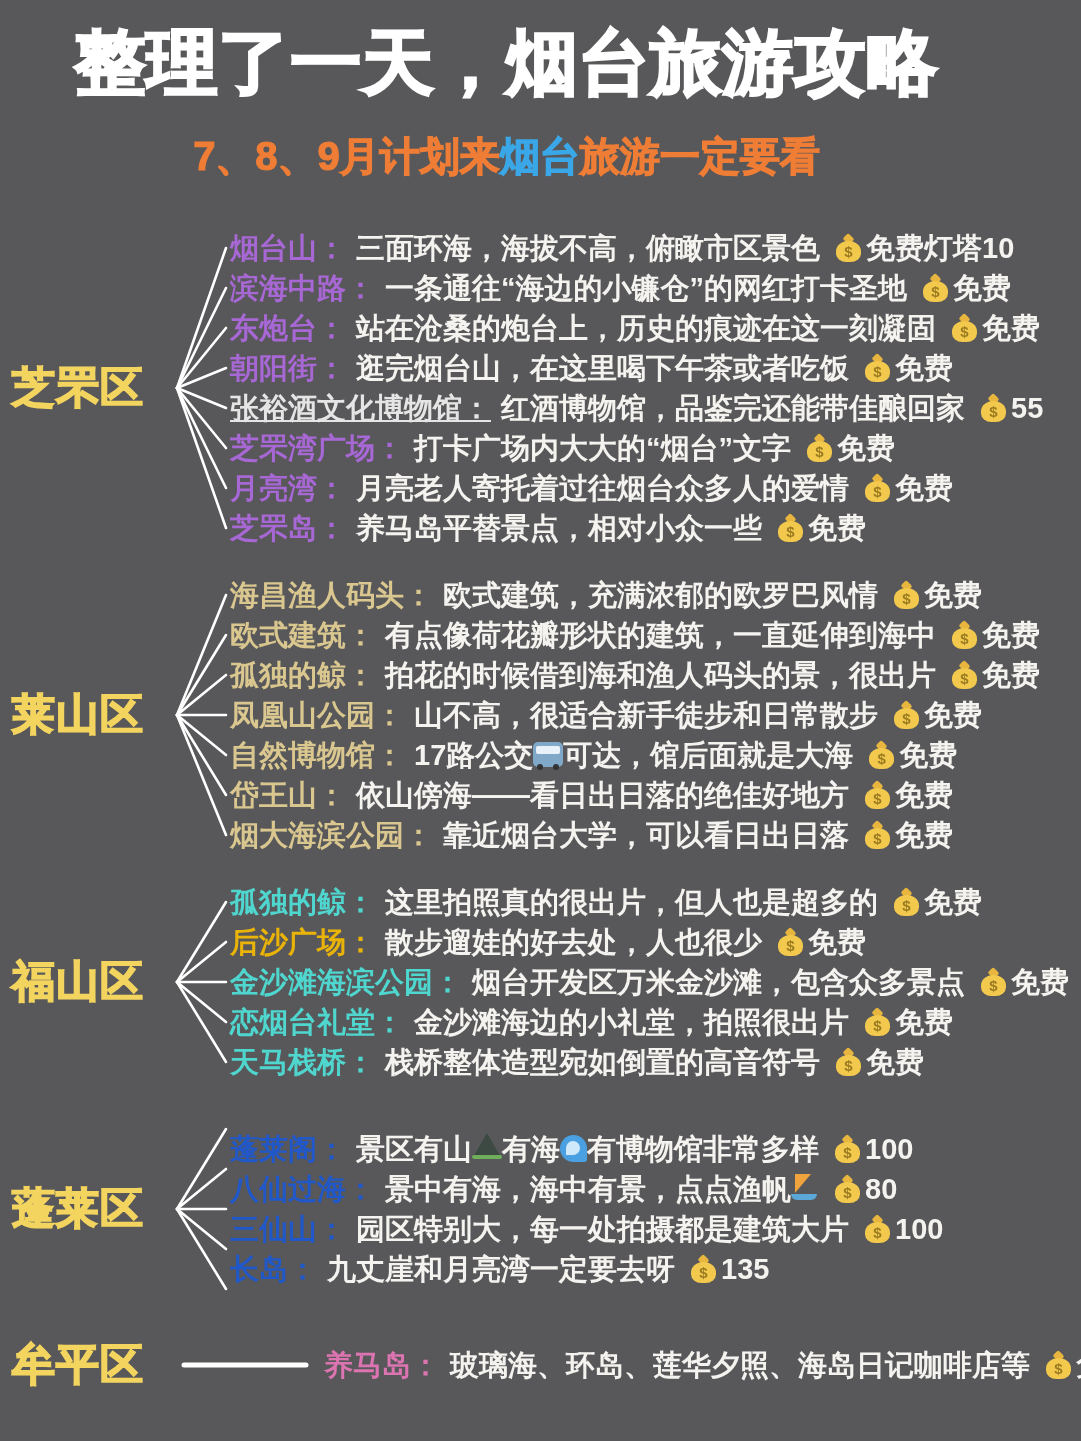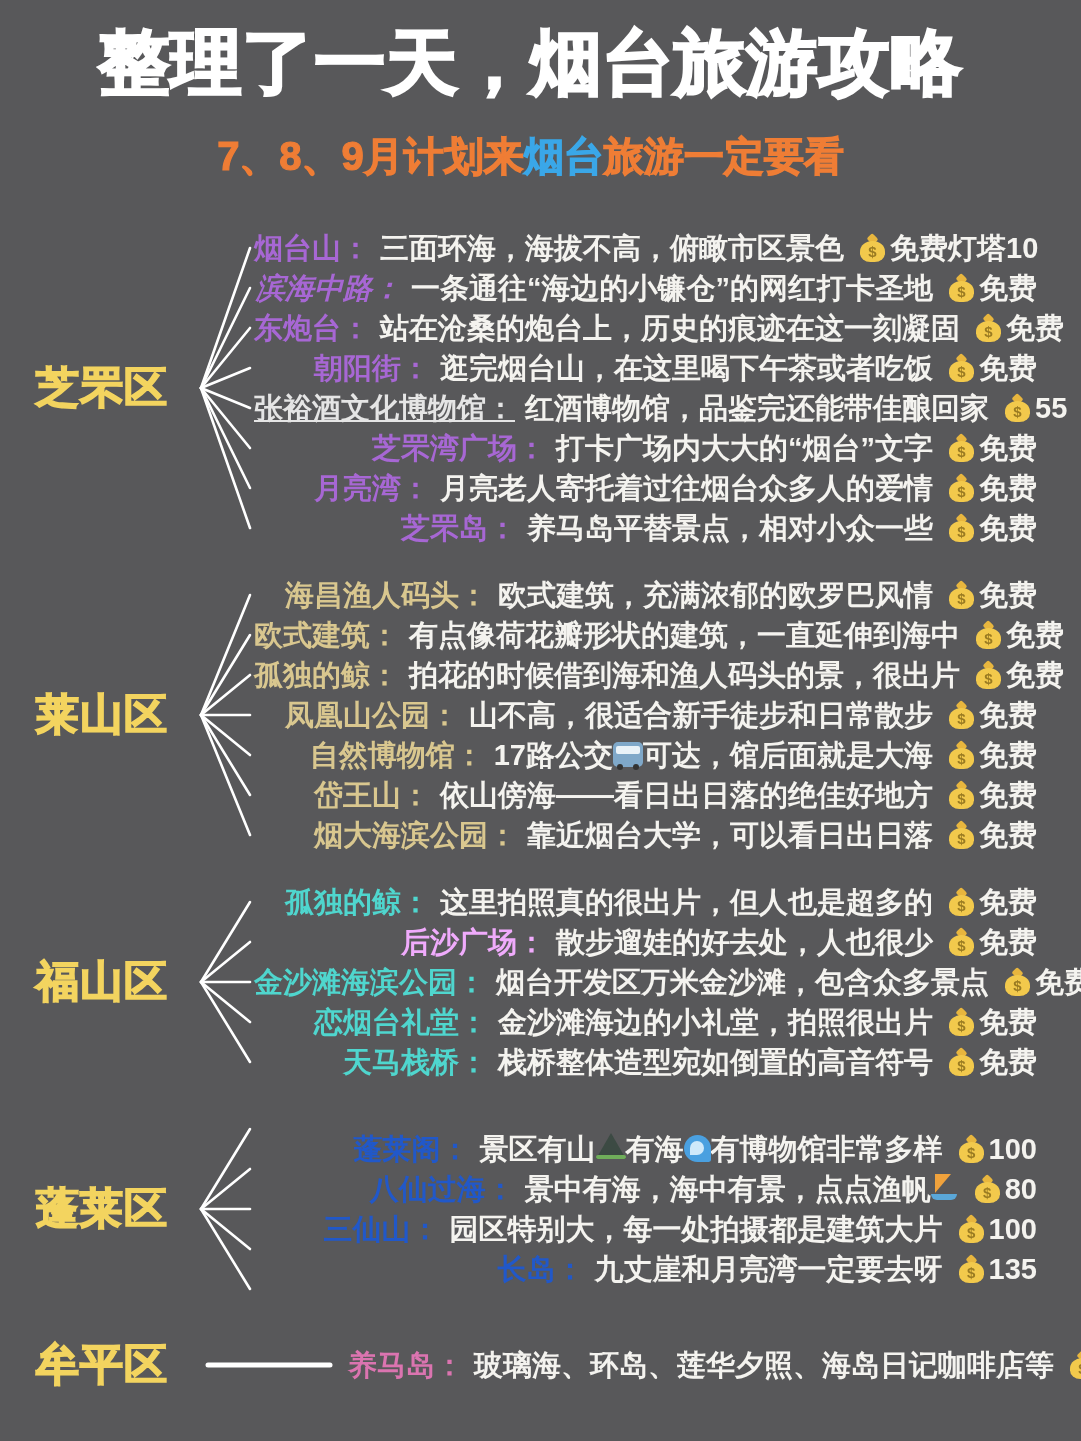--- a/index.html
+++ b/index.html
@@ -3,21 +3,21 @@
 <meta charset="utf-8">
 <style>
   html,body{margin:0;padding:0;}
   body{
     width:1081px;height:1441px;
     background:#58585a;
     font-family:"Liberation Sans","DejaVu Sans",sans-serif;
     overflow:hidden;
     -webkit-font-smoothing:antialiased;
   }
-  .page{width:1013px;height:1441px;position:relative;margin-left:24px;}
+  .page{width:1013px;height:1441px;position:relative;}
 
   
   .main-title{
     padding-top:16px;
     text-align:center;
     color:#ffffff;
     font-size:71px;
     font-weight:900;
     letter-spacing:1px;
     -webkit-text-stroke:2.6px #ffffff;
@@ -42,21 +42,21 @@
     flex-shrink:0;
     color:#f3d45f;
     font-size:43px;
     font-weight:800;
     -webkit-text-stroke:1.6px #f3d45f;
     letter-spacing:1px;
     white-space:nowrap;
   }
   .fan{width:56px;flex-shrink:0;display:block;}
   .section.single .fan{width:150px;}
-  .items{flex:1;min-width:0;text-align:right;}
+  .items{flex:1;min-width:0;}
   .item{
     height:40px;
     line-height:40px;
     font-size:29px;
     white-space:nowrap;
   }
   .item .name{font-weight:800;margin-right:10px;}
   .item .desc{color:#f4f3ef;font-weight:700;}
   .item .price{color:#f4f3ef;font-weight:700;}
 
@@ -133,21 +133,21 @@
           <line x1="3" y1="160" x2="52" y2="220" stroke="#ffffff" stroke-width="2.6" stroke-linecap="round"></line>
           <line x1="3" y1="160" x2="52" y2="260" stroke="#ffffff" stroke-width="2.6" stroke-linecap="round"></line>
           <line x1="3" y1="160" x2="52" y2="300" stroke="#ffffff" stroke-width="2.6" stroke-linecap="round"></line>
         </svg>
       <div class="items">
     <div class="item">
       <span class="name" style="color: rgb(167, 103, 212);">烟台山：</span><span class="desc">三面环海，海拔不高，俯瞰市区景色</span><span class="money"></span><span class="price">免费灯塔10</span>
     </div>
 
     <div class="item">
-      <span class="name" style="color: rgb(167, 103, 212); font-style: italic;">滨海中路：</span><span class="desc">一条通往“海边的小镰仓”的网红打卡圣地</span><span class="money"></span><span class="price">免费</span>
+      <span class="name" style="color: rgb(167, 103, 212);">滨海中路：</span><span class="desc">一条通往“海边的小镰仓”的网红打卡圣地</span><span class="money"></span><span class="price">免费</span>
     </div>
 
     <div class="item">
       <span class="name" style="color: rgb(167, 103, 212);">东炮台：</span><span class="desc">站在沧桑的炮台上，历史的痕迹在这一刻凝固</span><span class="money"></span><span class="price">免费</span>
     </div>
 
     <div class="item">
       <span class="name" style="color: rgb(167, 103, 212);">朝阳街：</span><span class="desc">逛完烟台山，在这里喝下午茶或者吃饭</span><span class="money"></span><span class="price">免费</span>
     </div>
 
@@ -219,21 +219,21 @@
           <line x1="3" y1="100" x2="52" y2="100" stroke="#ffffff" stroke-width="2.6" stroke-linecap="round"></line>
           <line x1="3" y1="100" x2="52" y2="140" stroke="#ffffff" stroke-width="2.6" stroke-linecap="round"></line>
           <line x1="3" y1="100" x2="52" y2="180" stroke="#ffffff" stroke-width="2.6" stroke-linecap="round"></line>
         </svg>
       <div class="items">
     <div class="item">
       <span class="name" style="color: rgb(79, 214, 206);">孤独的鲸：</span><span class="desc">这里拍照真的很出片，但人也是超多的</span><span class="money"></span><span class="price">免费</span>
     </div>
 
     <div class="item">
-      <span class="name" style="color: #f0abfc;">后沙广场：</span><span class="desc">散步遛娃的好去处，人也很少</span><span class="money"></span><span class="price">免费</span>
+      <span class="name" style="color: #eab308;">后沙广场：</span><span class="desc">散步遛娃的好去处，人也很少</span><span class="money"></span><span class="price">免费</span>
     </div>
 
     <div class="item">
       <span class="name" style="color: rgb(79, 214, 206);">金沙滩海滨公园：</span><span class="desc">烟台开发区万米金沙滩，包含众多景点</span><span class="money"></span><span class="price">免费</span>
     </div>
 
     <div class="item">
       <span class="name" style="color: rgb(79, 214, 206);">恋烟台礼堂：</span><span class="desc">金沙滩海边的小礼堂，拍照很出片</span><span class="money"></span><span class="price">免费</span>
     </div>
 

